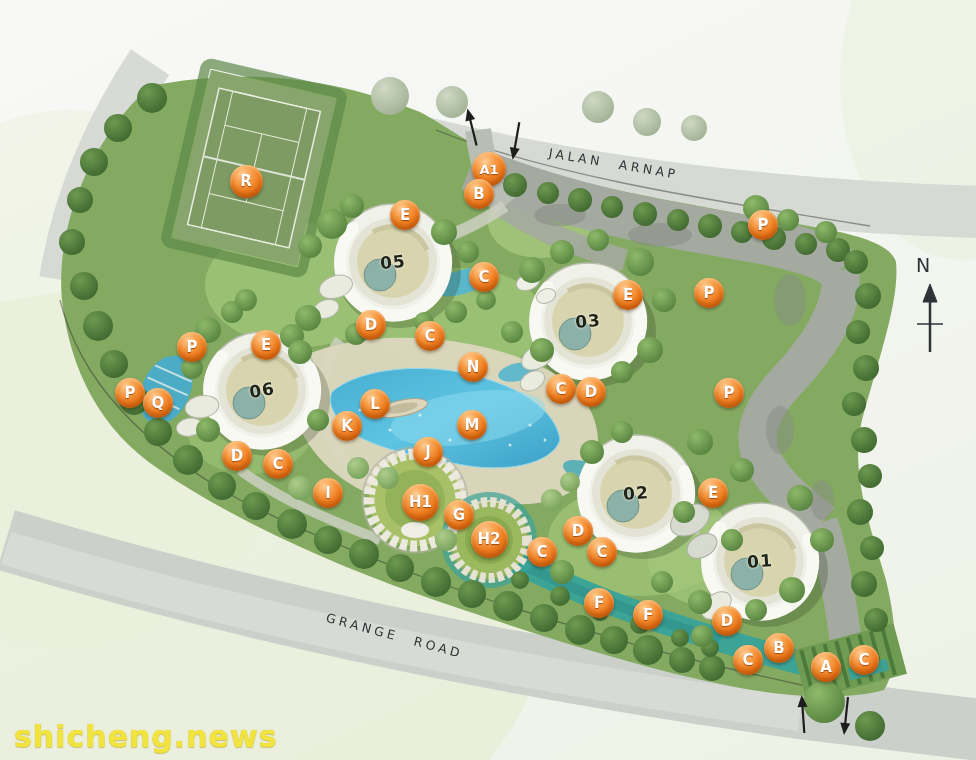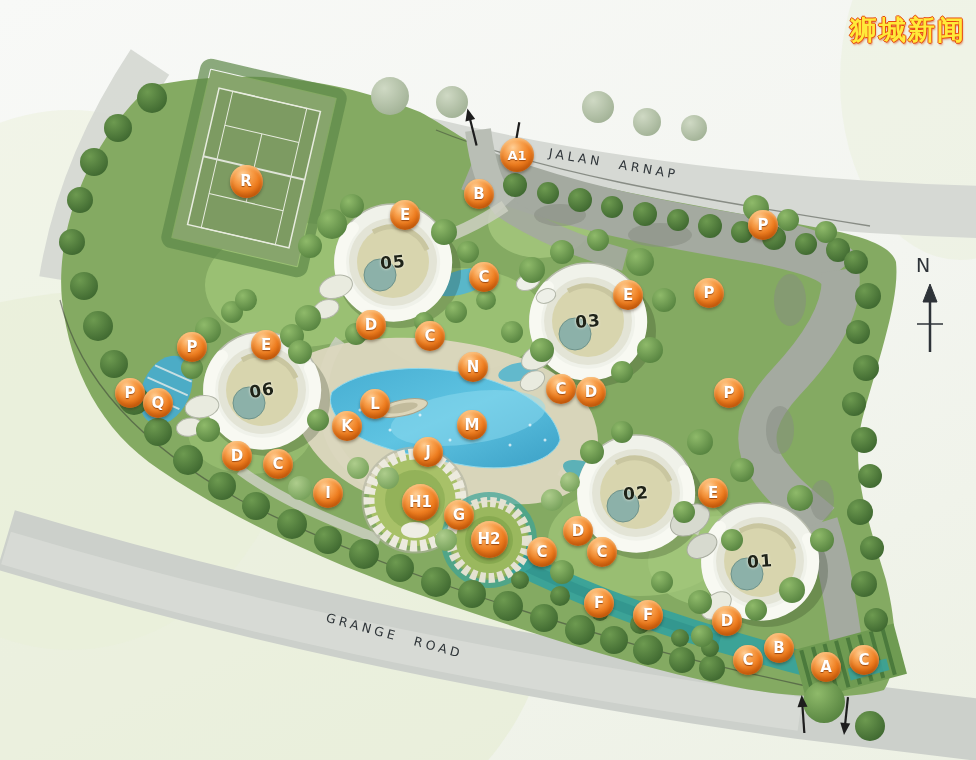--- a/index.html
+++ b/index.html
@@ -388,21 +388,21 @@
           <line x1="8" y1="40" x2="8" y2="10" stroke="#1d1d1d" stroke-width="2.2"></line>
           <polygon points="8,2 3,14 13,14" fill="#1d1d1d"></polygon>
         </svg></div>
       <div class="flow-arrow" style="left: 838px; top: 695px; transform: rotate(6deg);"><svg width="16" height="42">
           <line x1="8" y1="2" x2="8" y2="32" stroke="#1d1d1d" stroke-width="2.2"></line>
           <polygon points="8,40 3,28 13,28" fill="#1d1d1d"></polygon>
         </svg></div>
     </div>
   <div id="marker-layer">
       <div class="marker" style="left: 229.5px; top: 164.5px; width: 33px; height: 33px; font-size: 15px;">R</div>
-      <div class="marker" style="left: 472px; top: 138px; width: 34px; height: 34px; font-size: 13px; margin-left: 28px;">A1</div>
+      <div class="marker" style="left: 472px; top: 152px; width: 34px; height: 34px; font-size: 13px;">A1</div>
       <div class="marker" style="left: 464px; top: 179px; width: 30px; height: 30px; font-size: 15px;">B</div>
       <div class="marker" style="left: 390px; top: 200px; width: 30px; height: 30px; font-size: 15px;">E</div>
       <div class="marker" style="left: 748px; top: 210px; width: 30px; height: 30px; font-size: 15px;">P</div>
       <div class="marker" style="left: 469px; top: 262px; width: 30px; height: 30px; font-size: 15px;">C</div>
       <div class="marker" style="left: 694px; top: 278px; width: 30px; height: 30px; font-size: 15px;">P</div>
       <div class="marker" style="left: 613px; top: 280px; width: 30px; height: 30px; font-size: 15px;">E</div>
       <div class="marker" style="left: 356px; top: 310px; width: 30px; height: 30px; font-size: 15px;">D</div>
       <div class="marker" style="left: 415px; top: 321px; width: 30px; height: 30px; font-size: 15px;">C</div>
       <div class="marker" style="left: 251px; top: 330px; width: 30px; height: 30px; font-size: 15px;">E</div>
       <div class="marker" style="left: 177px; top: 332px; width: 30px; height: 30px; font-size: 15px;">P</div>
@@ -428,14 +428,14 @@
       <div class="marker" style="left: 587px; top: 537px; width: 30px; height: 30px; font-size: 15px;">C</div>
       <div class="marker" style="left: 584px; top: 588px; width: 30px; height: 30px; font-size: 15px;">F</div>
       <div class="marker" style="left: 633px; top: 600px; width: 30px; height: 30px; font-size: 15px;">F</div>
       <div class="marker" style="left: 712px; top: 606px; width: 30px; height: 30px; font-size: 15px;">D</div>
       <div class="marker" style="left: 764px; top: 633px; width: 30px; height: 30px; font-size: 15px;">B</div>
       <div class="marker" style="left: 733px; top: 645px; width: 30px; height: 30px; font-size: 15px;">C</div>
       <div class="marker" style="left: 849px; top: 645px; width: 30px; height: 30px; font-size: 15px;">C</div>
       <div class="marker" style="left: 811px; top: 652px; width: 30px; height: 30px; font-size: 15px;">A</div>
     </div>
 
-  <div id="wm-cn">狮城新闻</div>
+  <div id="wm-url">shicheng.news</div>
 </div>
 
 </body></html>

